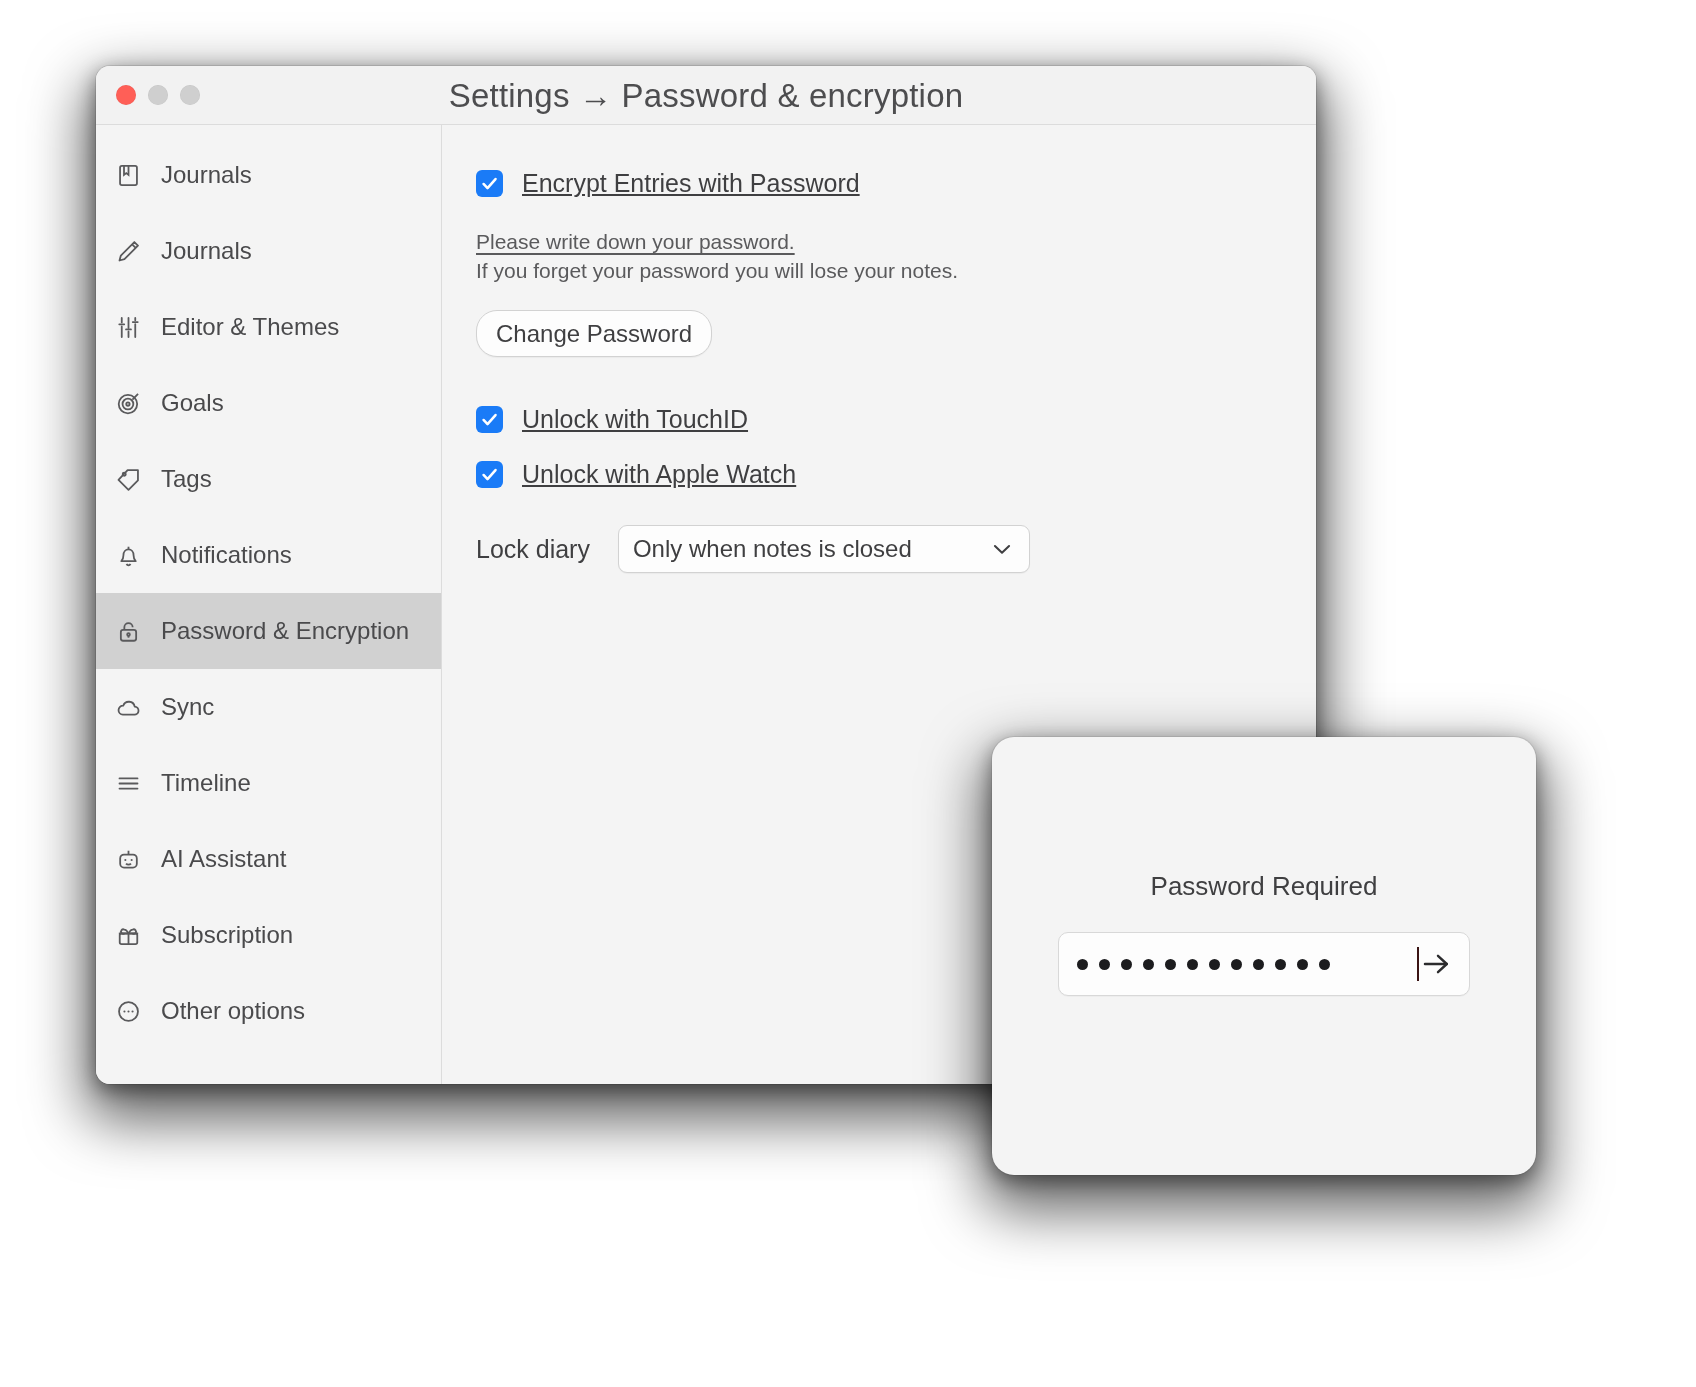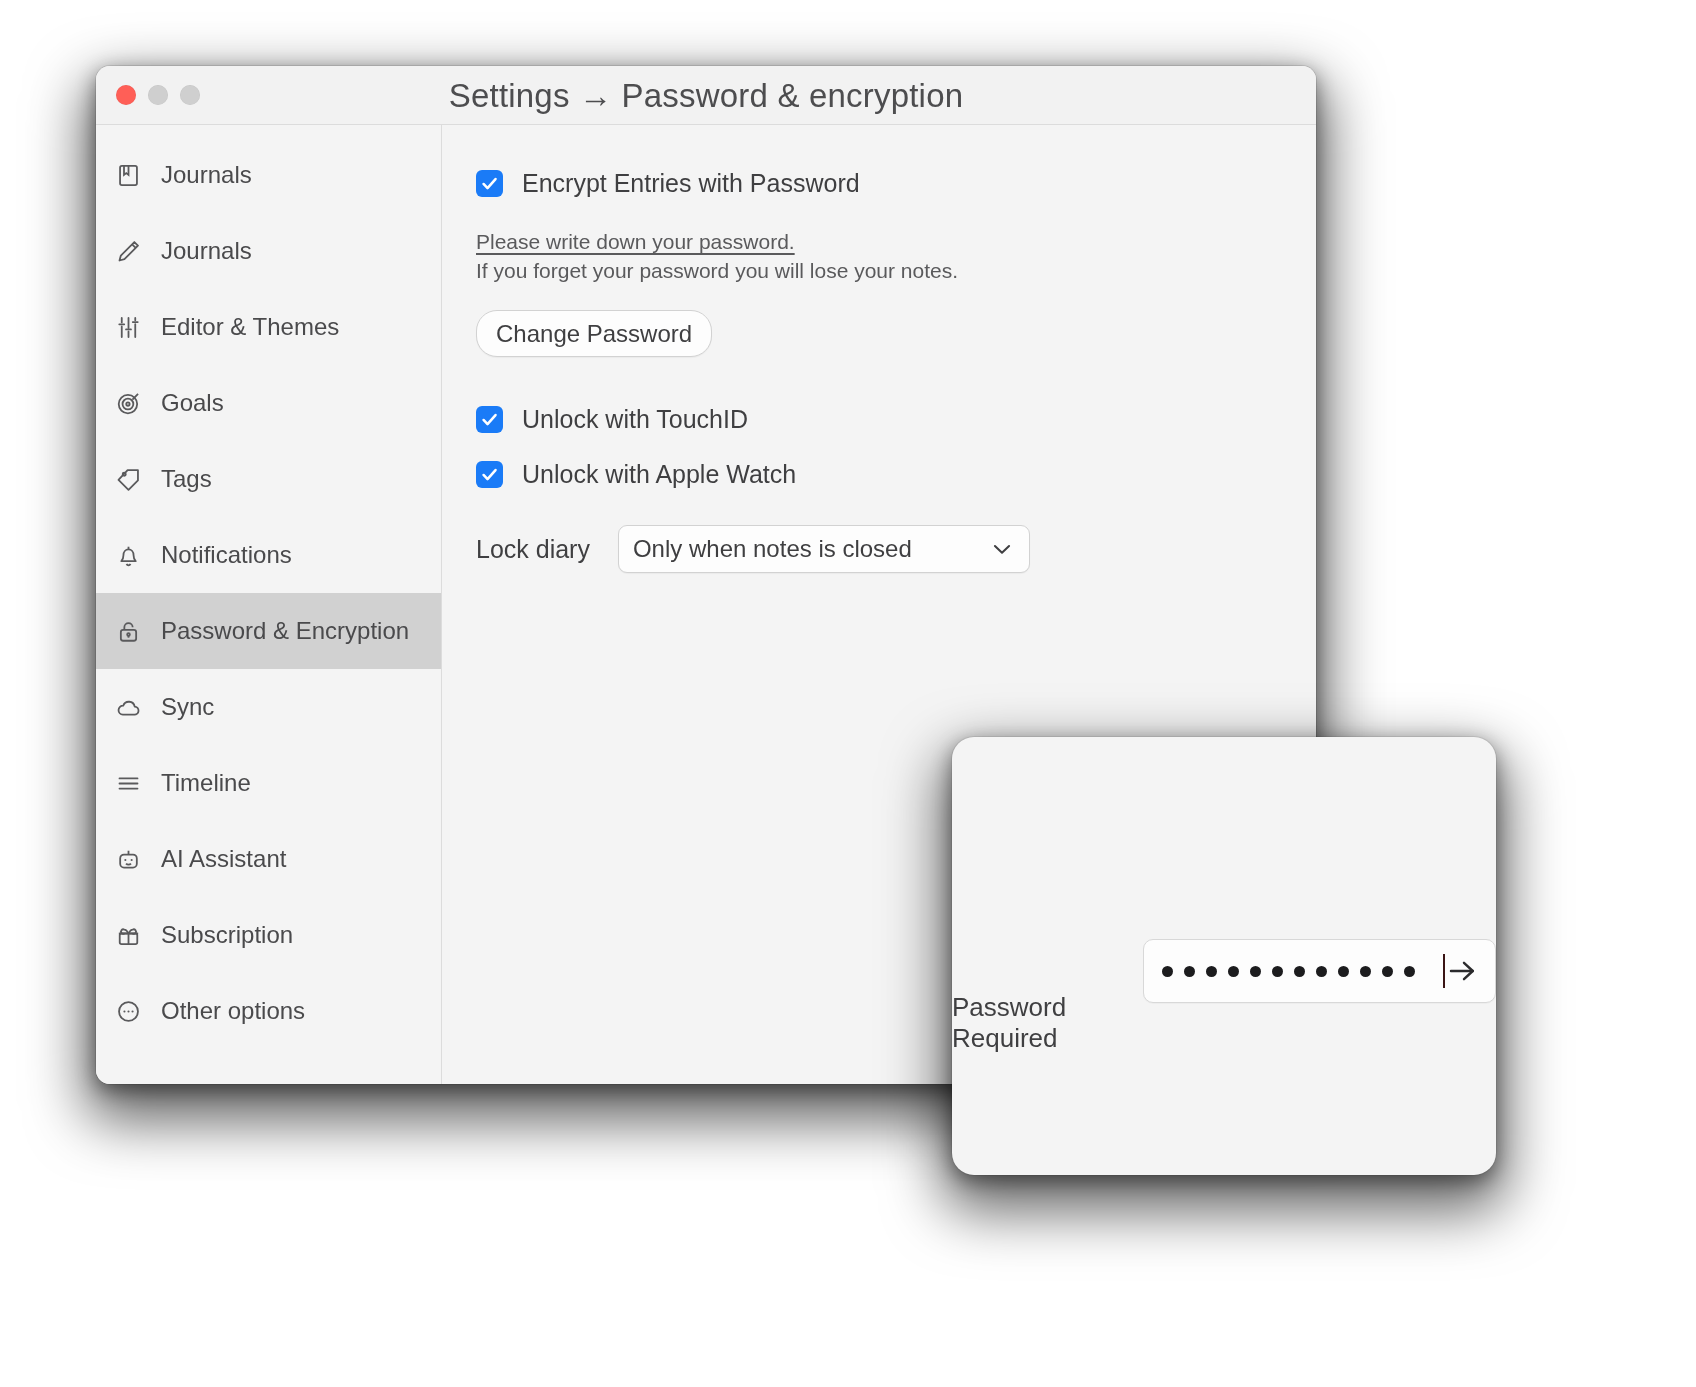--- a/index.html
+++ b/index.html
@@ -83,21 +83,21 @@
   .row { display: flex; align-items: center; }
 
   .cb {
     width: 27px; height: 27px;
     border-radius: 6px;
     background: #1a7bf7;
     display: flex; align-items: center; justify-content: center;
     flex: 0 0 27px;
   }
   .cb svg { width: 19px; height: 19px; display: block; }
-  .cb-label { font-size: 25px; color: #3f3f41; margin-left: 19px; }
+  .cb-label { font-size: 25px; color: #3f3f41; margin-left: 19px; text-decoration: underline; }
 
   .warn { margin-top: 32px; }
   .warn .l1 {
     font-size: 21px; color: #5a5a5c;
     text-decoration: underline;
     text-underline-offset: 4px;
   }
   .warn .l2 { font-size: 21px; color: #5a5a5c; margin-top: 5px; }
 
   .btn {
@@ -127,29 +127,29 @@
     padding: 0 14px 0 14px;
     box-shadow: 0 1px 1px rgba(0,0,0,.04);
   }
   .select .val { flex: 1; font-size: 24px; color: #3f3f41; }
   .select .chev { width: 26px; height: 26px; color: #3f3f41; }
   .select .chev svg { width: 26px; height: 26px; display:block; }
 
   
   .dialog {
     position: absolute;
-    left: 952px; top: 737px;
+    left: 992px; top: 737px;
     width: 544px; height: 438px;
     background: #f4f4f4;
     border-radius: 22px;
     box-shadow:
        0 0 0 1px rgba(0,0,0,.07),
        0 26px 58px 10px rgba(0,0,0,.60),
        0 6px 20px rgba(0,0,0,.42);
-    display: flex; 
+    display: flex; flex-direction: column;
     align-items: center;
   }
   .dlg-title {
     margin-top: 134px;
     font-size: 26px; color: #3f3f41;
   }
   .pw-field {
     margin-top: 30px;
     width: 412px; height: 64px;
     background: #fdfdfd;

